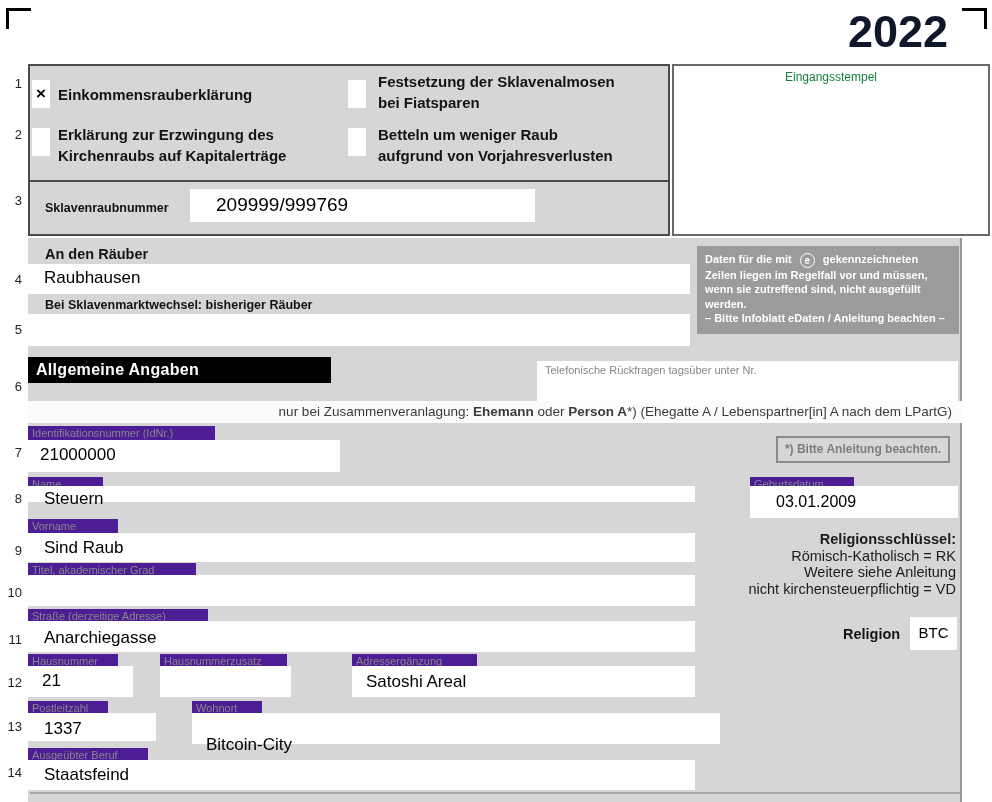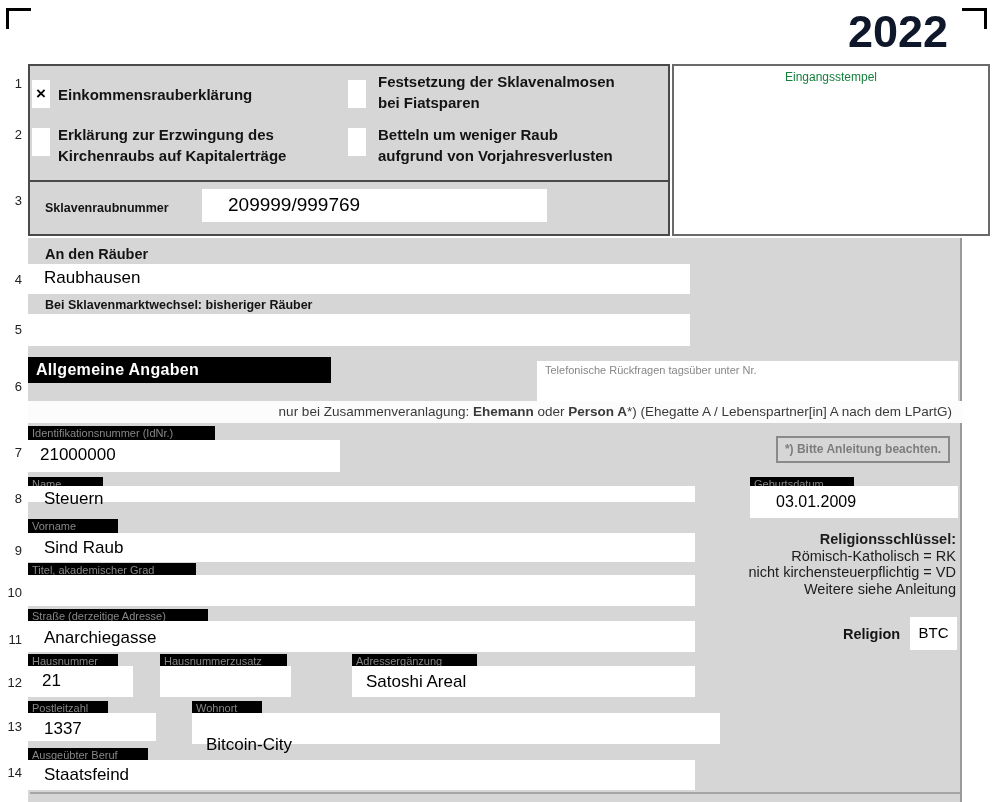--- a/index.html
+++ b/index.html
@@ -25,21 +25,21 @@
   .cblabel{font-size:15px;font-weight:bold;color:#141414;line-height:21px;white-space:pre-line;}
 
   .sr-label{font-size:12.5px;font-weight:bold;color:#141414;}
   .field{background:#fff;box-sizing:border-box;}
   .val{font-size:17px;color:#000;}
 
   
   .mainarea{left:28px;top:238px;width:934px;height:564px;background:#d6d6d6;border-right:2px solid #9a9a9a;box-sizing:border-box;}
 
   .boldlabel{font-weight:bold;color:#141414;}
-  .smalllabel{font-size:11px;color:#878787;background:#000000;padding:1px 42px 1px 4px;white-space:nowrap;}
+  .smalllabel{font-size:11px;color:#878787;background:#4c1d95;padding:1px 42px 1px 4px;white-space:nowrap;}
 
   .edaten{left:697px;top:246px;width:262px;height:88px;background:#9b9b9b;color:#fff;
           font-size:11px;font-weight:bold;line-height:14.5px;padding:6px 8px;box-sizing:border-box;}
   .ecircle{display:inline-block;width:13px;height:13px;border:1.5px solid #fff;border-radius:50%;
            text-align:center;line-height:13px;font-size:10px;font-weight:bold;margin:0 8px;vertical-align:middle;}
 
   .blackbar{left:28px;top:357px;width:303px;height:26px;background:#000;color:#fff;
             font-size:16px;font-weight:bold;line-height:26px;padding-left:8px;box-sizing:border-box;letter-spacing:0.3px;}
 
   .jointnote{left:28px;top:401px;width:934px;height:22px;background:#fcfcfc;font-size:13.5px;color:#3a3a3a;
@@ -85,39 +85,44 @@
 Kirchenraubs auf Kapitalerträge</div>
   <div class="abs cb" style="left:348px;top:80px"></div>
   <div class="abs cblabel" style="left:378px;top:71px">Festsetzung der Sklavenalmosen
 bei Fiatsparen</div>
   <div class="abs cb" style="left:348px;top:128px"></div>
   <div class="abs cblabel" style="left:378px;top:124px">Betteln um weniger Raub
 aufgrund von Vorjahresverlusten</div>
 
   <div class="abs hbox2"></div>
   <div class="abs sr-label" style="left:45px;top:201px">Sklavenraubnummer</div>
-  <div class="abs field" style="left:202px;top:189px;width:345px;height:33px">
+  <div class="abs field" style="left:190px;top:189px;width:345px;height:33px">
     <div class="val" style="padding:5px 0 0 26px;font-size:19px">209999/999769</div>
   </div>
 
   <div class="abs stampbox"></div>
   <div class="abs stamplabel">Eingangsstempel</div>
 
   <div class="abs mainarea"></div>
 
   <div class="abs boldlabel" style="left:45px;top:246px;font-size:14.5px">An den Räuber</div>
   <div class="abs field" style="left:28px;top:264px;width:662px;height:30px">
     <div class="val" style="padding:4px 0 0 16px">Raubhausen</div>
   </div>
   <div class="abs boldlabel" style="left:45px;top:298px;font-size:12.5px">Bei Sklavenmarktwechsel: bisheriger Räuber</div>
 
   <div class="abs field" style="left:28px;top:314px;width:662px;height:32px">
     <div class="val" style="padding:5px 0 0 16px"></div>
   </div>
 
+  <div class="abs edaten">
+    <span>Daten für die mit</span><span class="ecircle">e</span><span>gekennzeichneten</span>
+    <div>Zeilen liegen im Regelfall vor und müssen, wenn sie zutreffend sind, nicht ausgefüllt werden.</div>
+    <div>– Bitte Infoblatt eDaten / Anleitung beachten –</div>
+  </div>
 
   <div class="abs blackbar">Allgemeine Angaben</div>
   <div class="abs field" style="left:537px;top:361px;width:421px;height:40px">
     <div style="font-size:11px;color:#878787;padding:3px 0 0 8px">Telefonische Rückfragen tagsüber unter Nr.</div>
     <div class="val"></div>
   </div>
 
   <div class="abs jointnote"><span>nur bei Zusammenveranlagung: </span><b>Ehemann</b><span> oder </span><b>Person A</b><span>*) (Ehegatte A / Lebenspartner[in] A nach dem LPartG)</span></div>
 
   <div class="abs smalllabel" style="left:28px;top:426px">Identifikationsnummer (IdNr.)</div>
@@ -136,22 +141,22 @@
   </div>
 
   <div class="abs smalllabel" style="left:28px;top:519px">Vorname</div>
   <div class="abs field" style="left:28px;top:533px;width:667px;height:29px">
     <div class="val" style="padding:5px 0 0 16px">Sind Raub</div>
   </div>
 
   <div class="abs relkey">
     <div class="t">Religionsschlüssel:</div>
     <div>Römisch-Katholisch = RK</div>
+    <div>Weitere siehe Anleitung</div>
     <div>nicht kirchensteuerpflichtig = VD</div>
-    <div>Weitere siehe Anleitung</div>
   </div>
 
   <div class="abs smalllabel" style="left:28px;top:563px">Titel, akademischer Grad</div>
   <div class="abs field" style="left:28px;top:575px;width:667px;height:31px">
     <div class="val" style="padding:5px 0 0 16px"></div>
   </div>
 
   <div class="abs smalllabel" style="left:28px;top:609px">Straße (derzeitige Adresse)</div>
   <div class="abs field" style="left:28px;top:621px;width:667px;height:31px">
     <div class="val" style="padding:7px 0 0 16px">Anarchiegasse</div>

